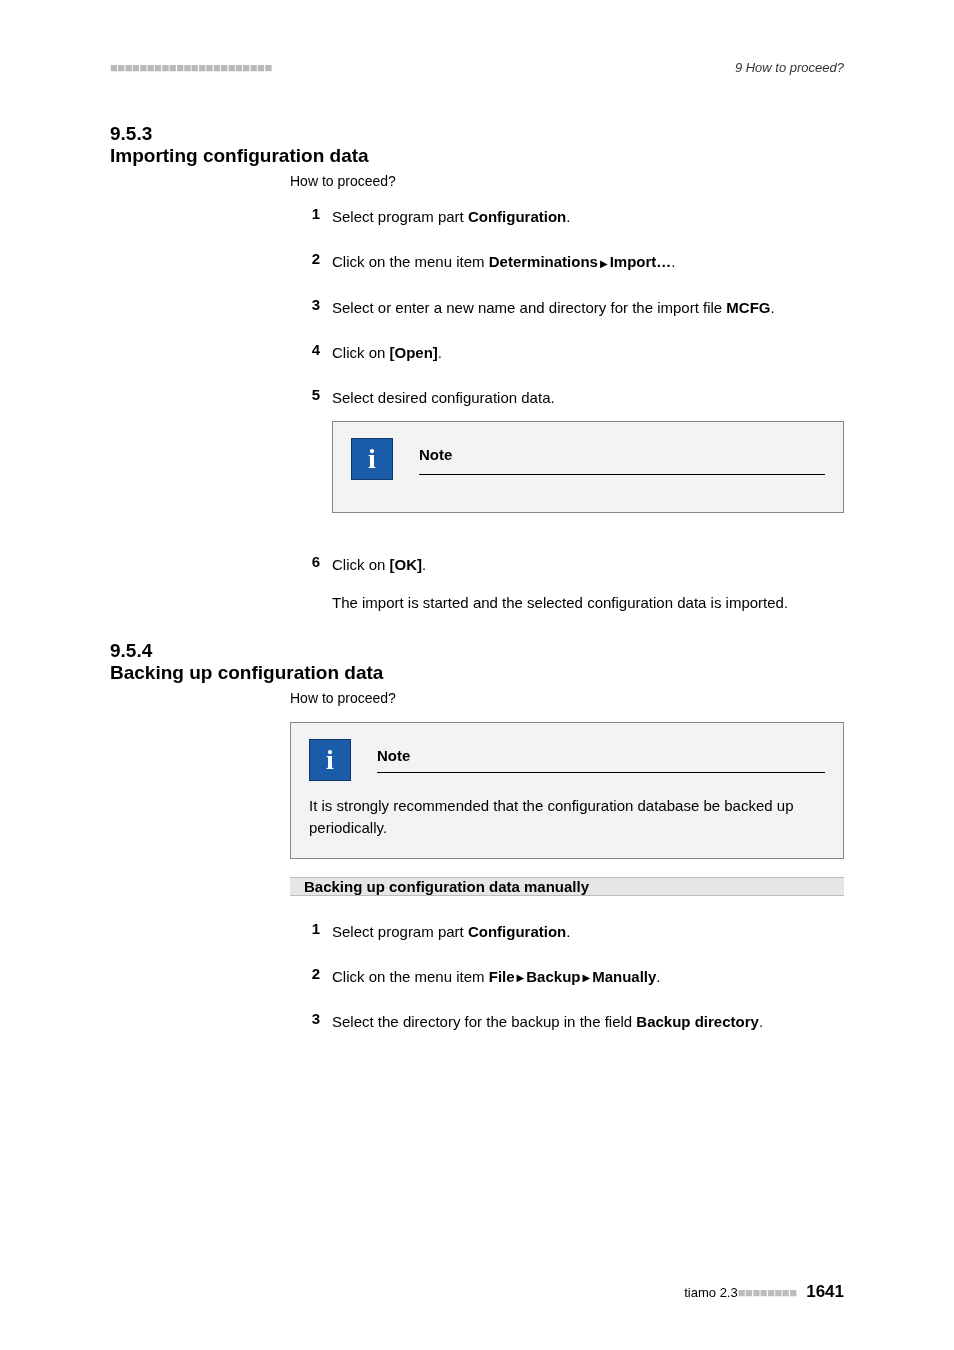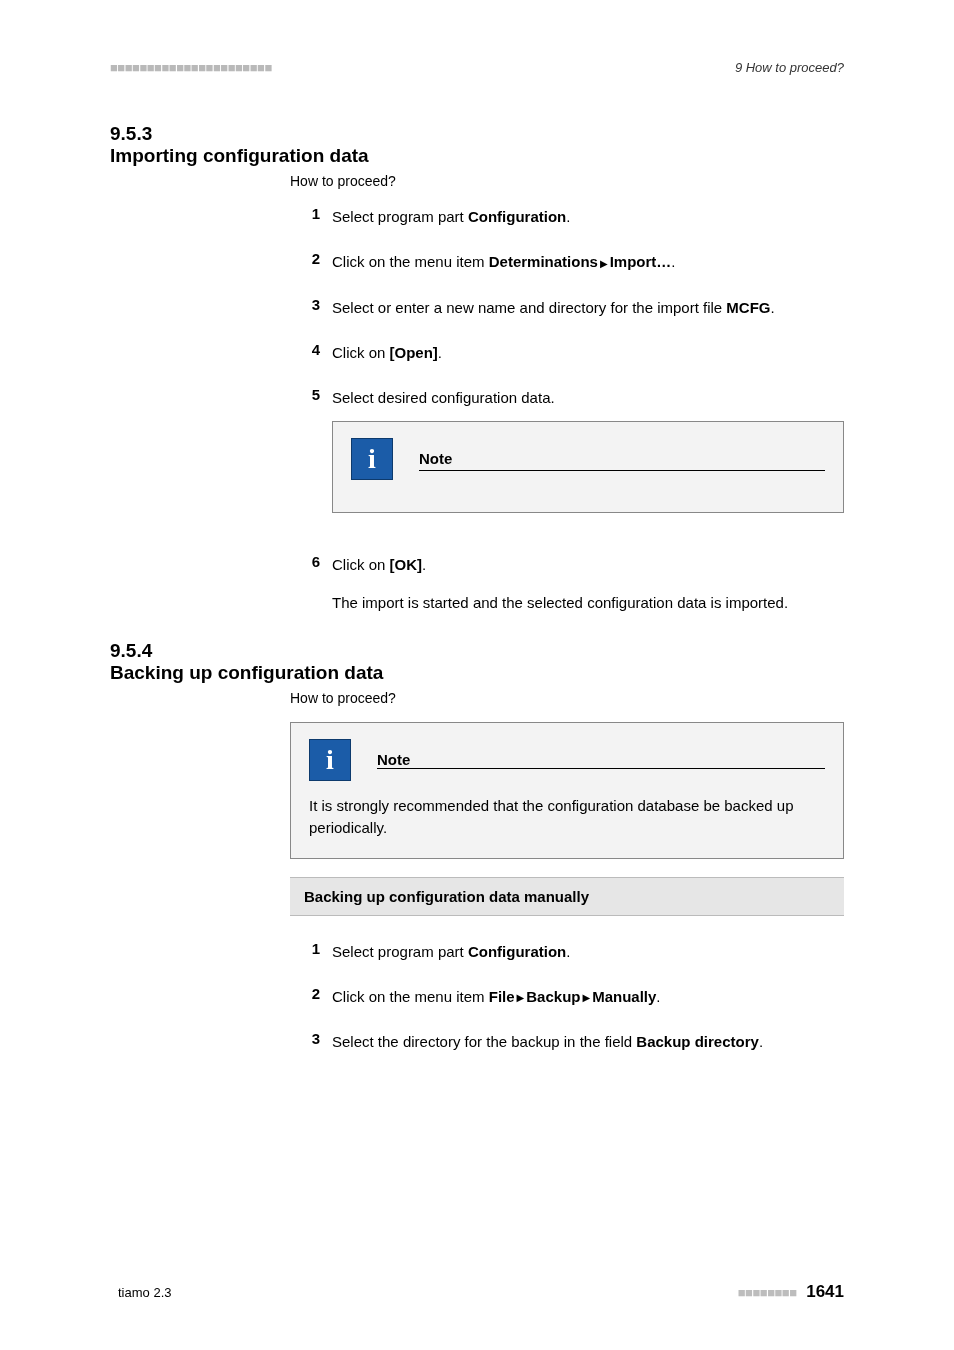--- a/index.html
+++ b/index.html
@@ -102,52 +102,52 @@
     font-weight: 700;
     line-height: 1;
   }
   .note-label-wrap {
     flex: 1;
   }
   .note-label {
     font-weight: 700;
     font-size: 15px;
     border-bottom: 1px solid #000;
-    padding-bottom: 0;
+    padding-bottom: 8px;
     display: block;
   }
   .notebox .notetext {
     font-size: 15px;
     line-height: 1.5;
   }
   .subhead-bar {
     background: #e6e6e6;
     border-top: 1px solid #bbb;
     border-bottom: 1px solid #bbb;
-    padding: 10px 14px;
+    padding: 0 14px;
     font-weight: 700;
     font-size: 15px;
     margin: 14px 0 24px 0;
   }
   .steps-outer {
     margin-left: 180px;
   }
   b { font-weight: 700; }
   .tri {
     font-size: 10px;
     vertical-align: middle;
     padding: 0 2px;
   }
   .footer {
     position: absolute;
     bottom: 48px;
-    left: 118px;
+    left: 92px;
     right: 110px;
     display: flex;
-    justify-content: space-between;
+    justify-content: flex-end;
     align-items: baseline;
     font-size: 13px;
   }
   .footer .ticks {
     color: #bdbdbd;
     letter-spacing: -0.5px;
     margin-right: 6px;
   }
   .footer .pno {
     font-weight: 700;

